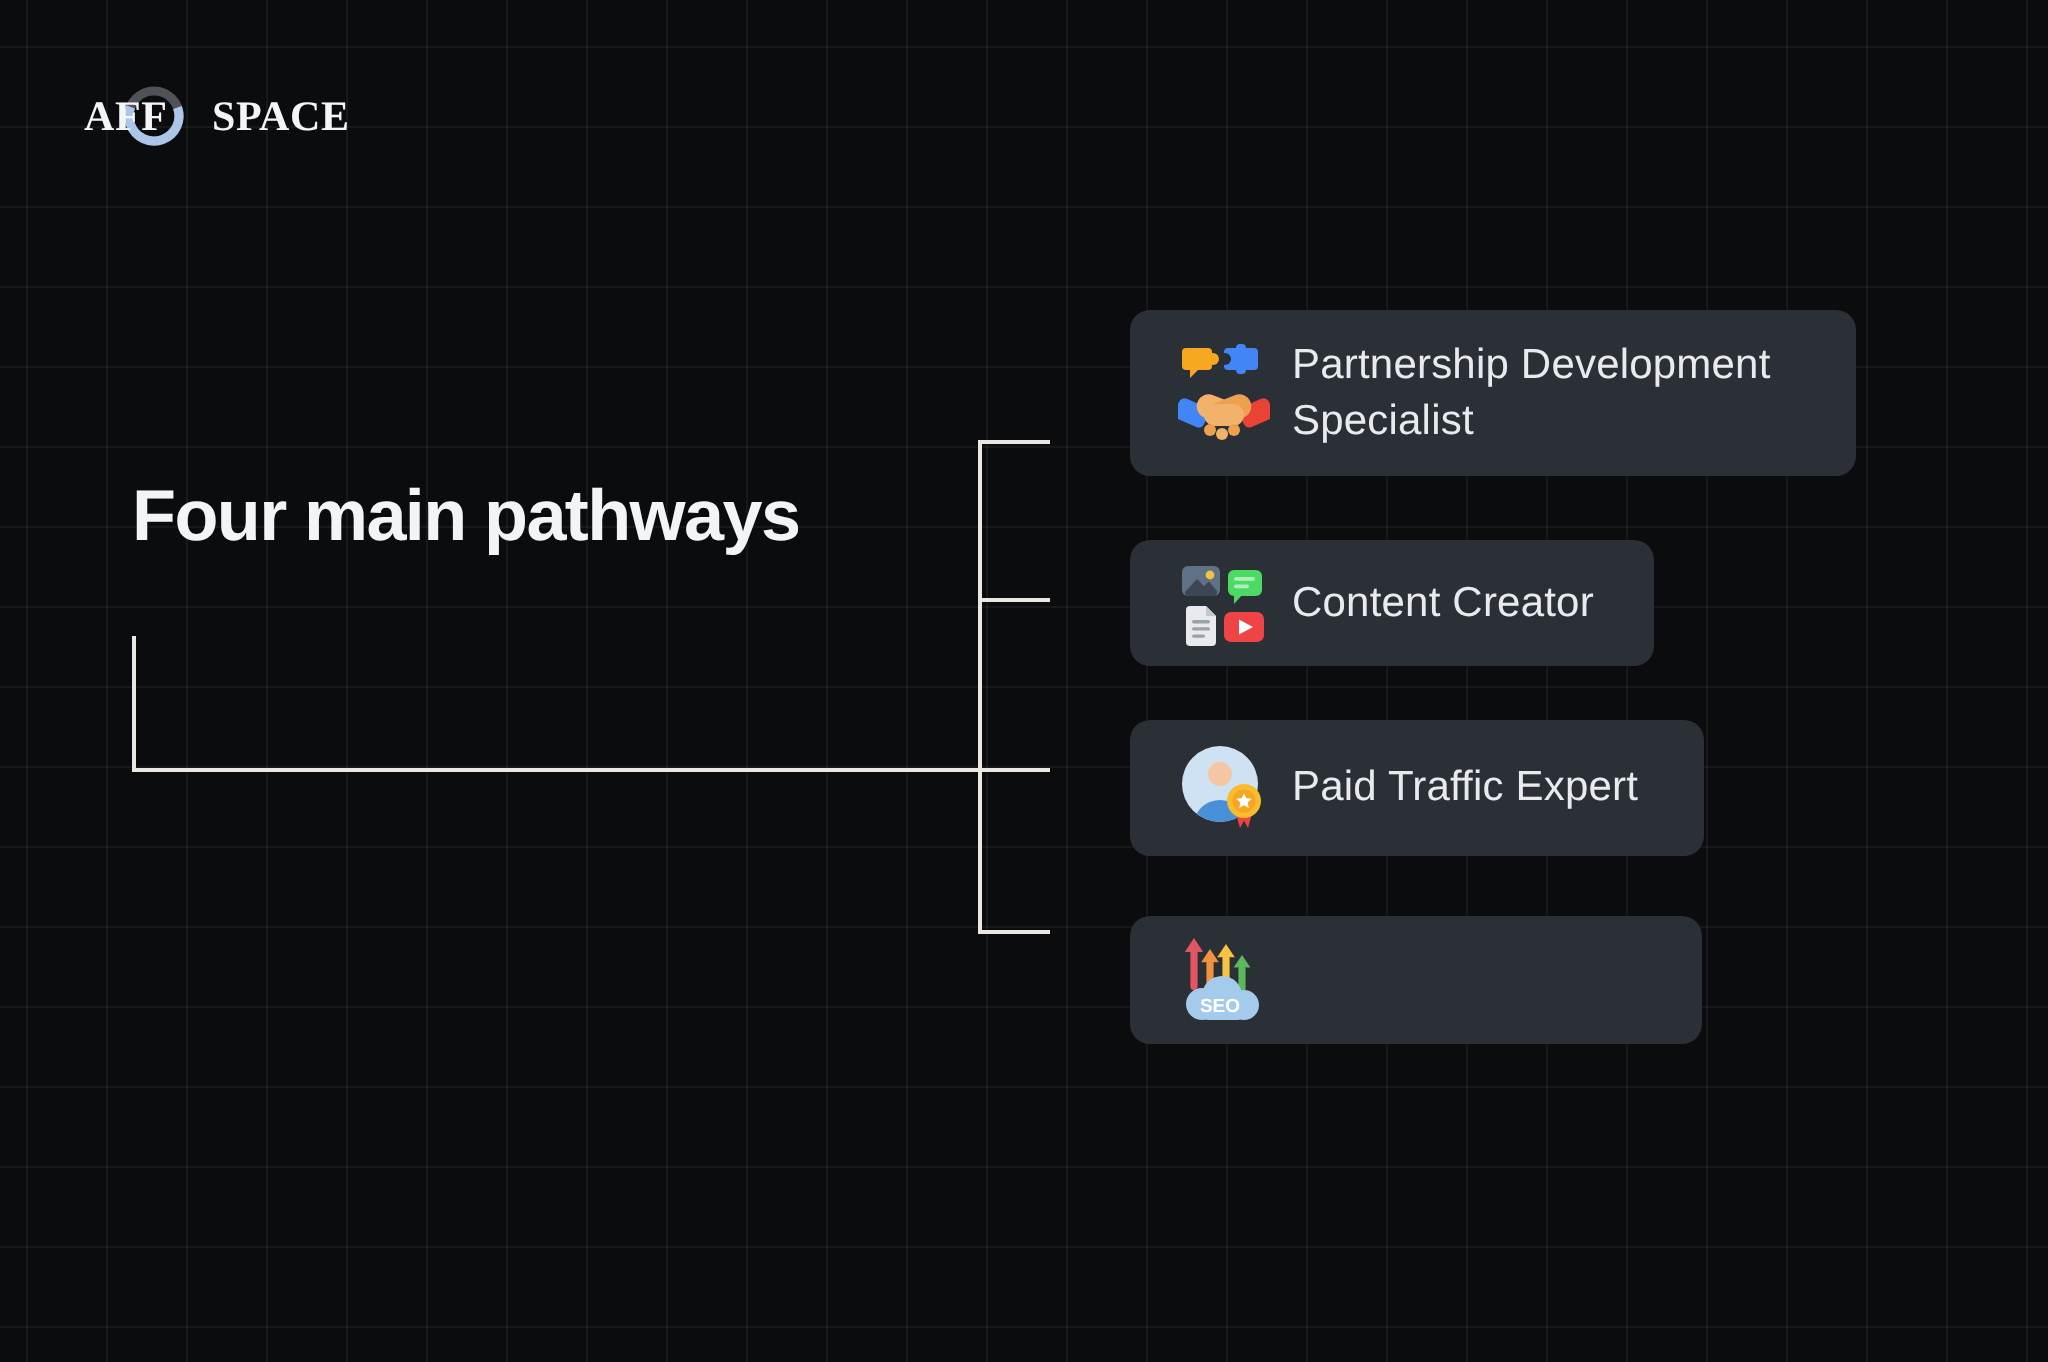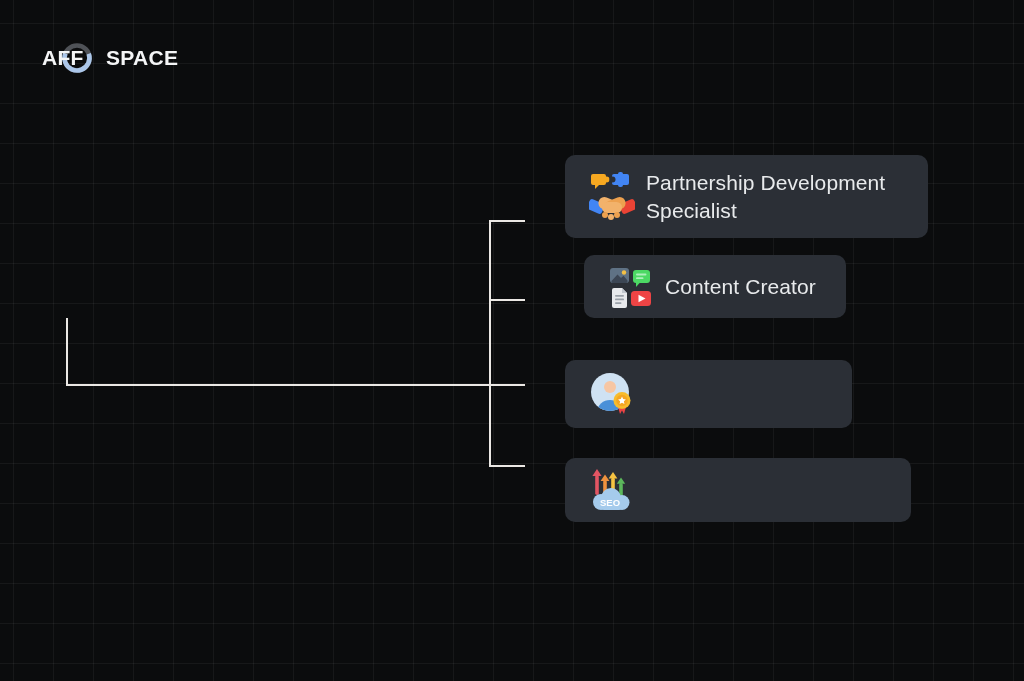--- a/index.html
+++ b/index.html
@@ -10,53 +10,54 @@
       linear-gradient(to right, rgba(255,255,255,0.05) 1px, transparent 1px),
       linear-gradient(to bottom, rgba(255,255,255,0.05) 1px, transparent 1px);
     background-size:40px 40px;
     background-position:13px 23px;
     font-family:"Liberation Sans","DejaVu Sans",sans-serif;
   }
   
   .logo{position:absolute;left:42px;top:42px;height:34px;width:130px;}
   .logo-ring{position:absolute;left:16px;top:-3px;width:38px;height:38px;}
   .logo-text{position:absolute;top:4px;font-size:21px;font-weight:800;
-    color:#f4f5f6;letter-spacing:0.3px;line-height:24px;}
+    color:#f4f5f6;letter-spacing:0.3px;line-height:24px;font-family:Liberation Serif, serif;}
   .logo-aff{left:0;z-index:2;}
   .logo-space{left:64px;z-index:2;}
   
   .heading{position:absolute;left:66px;top:236px;font-size:36px;font-weight:700;
     color:#f3f4f5;letter-spacing:-0.8px;line-height:44px;}
   
   .lines{position:absolute;left:0;top:0;pointer-events:none;}
   
   .card{position:absolute;display:flex;align-items:center;gap:11px;
     background:#2b2f36;border-radius:10px;padding:0 10px 0 24px;
     box-sizing:border-box;}
   .card-label{color:#e8eaec;font-size:21px;line-height:28px;letter-spacing:0.1px;}
   .card-icon{flex:0 0 auto;display:block;}
   .card1{left:565px;top:155px;width:363px;height:83px;}
-  .card2{left:565px;top:255px;width:262px;height:63px;margin-left:19px;}
+  .card2{left:565px;top:270px;width:262px;height:63px;}
   .card3{left:565px;top:360px;width:287px;height:68px;}
-  .card4{left:565px;top:458px;width:346px;height:64px;}
+  .card4{left:565px;top:458px;width:286px;height:64px;}
 </style>
 </head>
 <body>
 
 <div class="stage">
 
   <div class="logo">
     <svg class="logo-ring" viewBox="0 0 38 38">
       <circle cx="19" cy="19" r="12.5" fill="none" stroke="#4f5257" stroke-width="4.6"></circle>
       <circle cx="19" cy="19" r="12.5" fill="none" stroke="#abc6e9" stroke-width="4.6" stroke-dasharray="48 30.5" transform="rotate(-20 19 19)"></circle>
     </svg>
     <span class="logo-text logo-aff">AFF</span>
     <span class="logo-text logo-space">SPACE</span>
   </div>
 
+  <div class="heading">Four main pathways</div>
 
   <svg class="lines" width="1024" height="681" viewBox="0 0 1024 681">
     <g fill="none" stroke="#ebe8e4" stroke-width="2">
       <path d="M67 318 V385 H525"></path>
       <path d="M490 220 V467"></path>
       <path d="M490 221 H525"></path>
       <path d="M490 300 H525"></path>
       <path d="M490 466 H525"></path>
     </g>
   </svg>
@@ -120,20 +121,21 @@
         <path d="M8.5 40 a12.5 11 0 0 1 25 0 z" fill="#4a90d8"></path>
       </g>
 
       <path d="M28.5 34 l2.5 9 l2.5 -4.5 z" fill="#ee4445"></path>
       <path d="M37.5 34 l-2.5 9 l-2.5 -4.5 z" fill="#ee4445"></path>
 
       <circle cx="33" cy="29.5" r="8.5" fill="#f8bc2c"></circle>
       <circle cx="33" cy="29.5" r="5.8" fill="#f5a623"></circle>
       <path d="M33 25.6 l1.15 2.5 2.75 0.33 -2.03 1.88 0.54 2.7 -2.41 -1.35 -2.41 1.35 0.54 -2.7 -2.03 -1.88 2.75 -0.33 z" fill="#ffffff"></path>
     </svg>
+    <span class="card-label">Paid Traffic Expert</span>
   </div>
 
   <div class="card card4">
     <svg class="card-icon" width="46" height="46" viewBox="0 0 46 46">
 
       <g>
         <rect x="6.2" y="8" width="3.6" height="20" rx="1.8" fill="#e25563"></rect>
         <path d="M8 2 l4.6 7 h-9.2 z" fill="#e25563"></path>
         <rect x="14.2" y="13" width="3.6" height="16" rx="1.8" fill="#f0923e"></rect>
         <path d="M16 7.5 l4.4 6.6 h-8.8 z" fill="#f0923e"></path>

